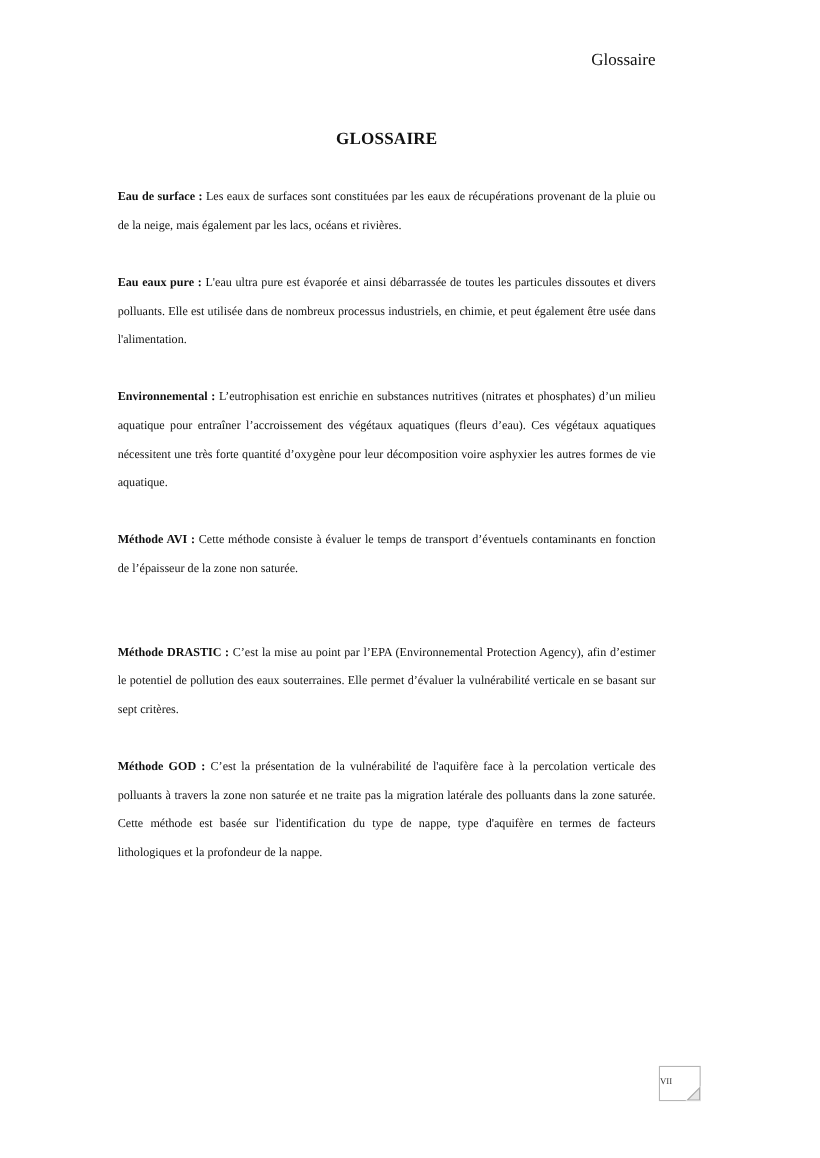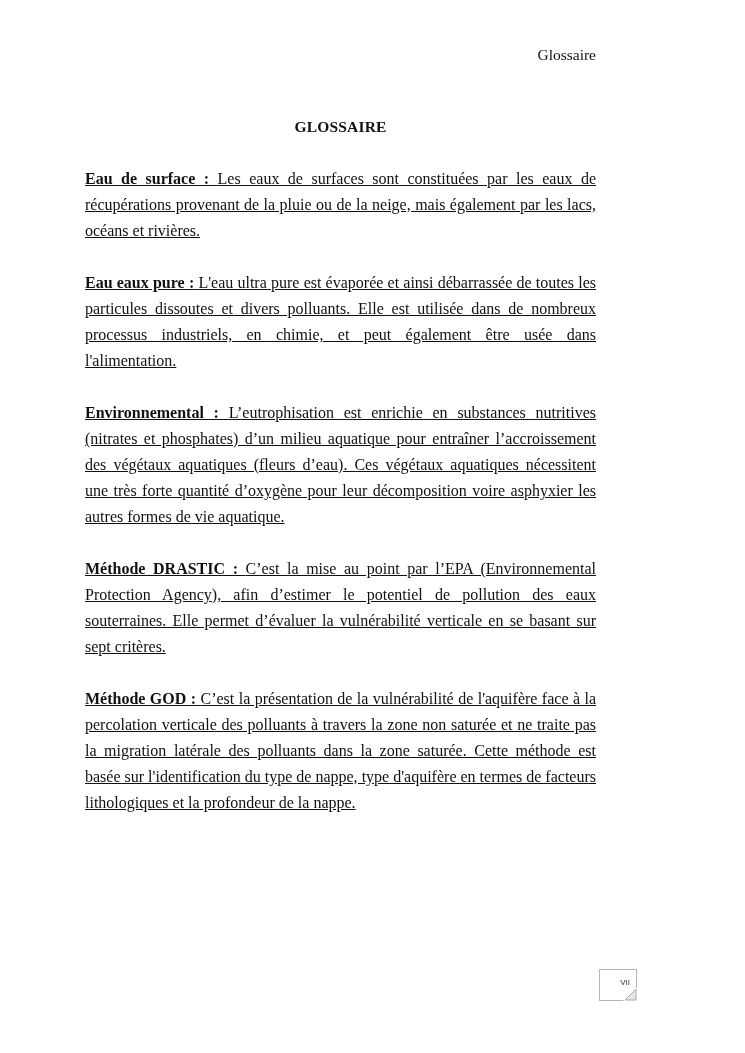--- a/index.html
+++ b/index.html
@@ -13,41 +13,40 @@
     position: relative;
     overflow: hidden;
     font-family: "Liberation Serif", "DejaVu Serif", serif;
     color: #111111;
   }
   .page {
     position: relative;
     width: 685px;
     height: 1053px;
     box-sizing: border-box;
-    padding: 42px 89px 0 85px;
+    padding: 42px 89px 0 107px;
   }
   .running-header {
     text-align: right;
     font-size: 15.5px;
     line-height: 26px;
   }
   .doc-title {
     text-align: center;
     font-weight: bold;
     font-size: 15.5px;
     line-height: 26px;
     margin: 46px 0 26px 0;
     letter-spacing: 0.2px;
   }
   .entry {
-    font-size: 16px;
+    font-size: 11px;
     line-height: 26px;
     text-align: justify;
     margin: 0 0 26px 0;
-    text-decoration: underline;
   }
   .entry .term {
     font-weight: bold;
   }
   .entry.gap-large {
     margin-bottom: 50px;
   }
   .page-number-box {
     position: absolute;
     right: 48px;
@@ -56,22 +55,22 @@
     height: 32px;
     background: #ffffff;
     border: 1px solid #b5b5b5;
     box-sizing: border-box;
   }
   .page-number-box .num {
     position: absolute;
     top: 8px;
     left: 0;
     right: 6px;
-    text-align: right;
-    font-family: Liberation Sans, sans-serif;
+    text-align: left;
+    font-family: Liberation Serif, serif;
     font-size: 8px;
     color: #333333;
   }
   .page-number-box svg {
     position: absolute;
     right: -1px;
     bottom: -1px;
     display: block;
   }
 </style>
@@ -93,20 +92,24 @@
   <p class="entry">
     <span class="term">Eau eaux pure :</span>
     <span>L'eau ultra pure est évaporée et ainsi débarrassée de toutes les particules dissoutes et divers polluants. Elle est utilisée dans de nombreux processus industriels, en chimie, et peut également être usée dans l'alimentation.</span>
   </p>
 
   <p class="entry">
     <span class="term">Environnemental :</span>
     <span>L’eutrophisation est enrichie en substances nutritives (nitrates et phosphates) d’un milieu aquatique pour entraîner l’accroissement des végétaux aquatiques (fleurs d’eau). Ces végétaux aquatiques nécessitent une très forte quantité d’oxygène pour leur décomposition voire asphyxier les autres formes de vie aquatique.</span>
   </p>
 
+  <p class="entry gap-large">
+    <span class="term">Méthode AVI :</span>
+    <span>Cette méthode consiste à évaluer le temps de transport d’éventuels contaminants en fonction de l’épaisseur de la zone non saturée.</span>
+  </p>
 
   <p class="entry">
     <span class="term">Méthode DRASTIC :</span>
     <span>C’est la mise au point par l’EPA (Environnemental Protection Agency), afin d’estimer le potentiel de pollution des eaux souterraines. Elle permet d’évaluer la vulnérabilité verticale en se basant sur sept critères.</span>
   </p>
 
   <p class="entry">
     <span class="term">Méthode GOD :</span>
     <span>C’est la présentation de la vulnérabilité de l'aquifère face à la percolation verticale des polluants à travers la zone non saturée et ne traite pas la migration latérale des polluants dans la zone saturée. Cette méthode est basée sur l'identification du type de nappe, type d'aquifère en termes de facteurs lithologiques et la profondeur de la nappe.</span>
   </p>

